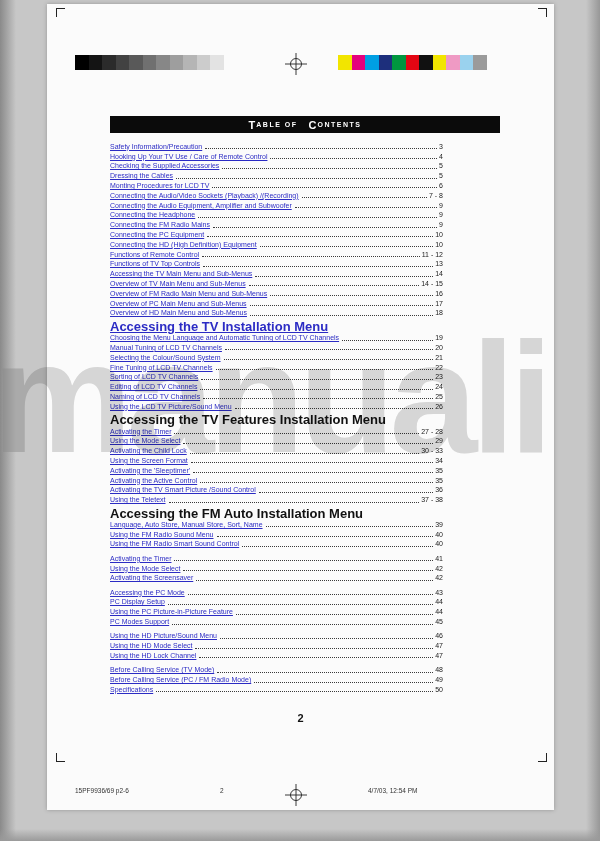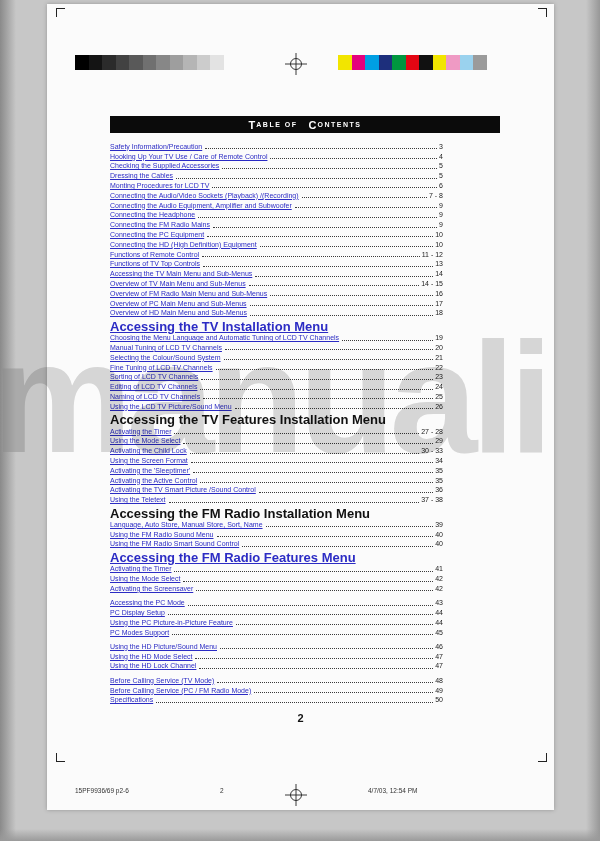--- a/index.html
+++ b/index.html
@@ -282,39 +282,38 @@
         <span class="dots"></span>
         <span class="toc-page">36</span>
       </div>
       <div class="toc-row">
         <span class="toc-label">Using the Teletext</span>
         <span class="dots"></span>
         <span class="toc-page">37 - 38</span>
       </div>
     </div>
     <div class="toc-section gap">
-      <div class="toc-header black">Accessing the FM Radio Installation Menu</div>
+      <div class="toc-header black">Accessing the FM Auto Installation Menu</div>
       <div class="toc-row">
         <span class="toc-label">Language, Auto Store, Manual Store, Sort, Name</span>
         <span class="dots"></span>
         <span class="toc-page">39</span>
       </div>
       <div class="toc-row">
         <span class="toc-label">Using the FM Radio Sound Menu</span>
         <span class="dots"></span>
         <span class="toc-page">40</span>
       </div>
       <div class="toc-row">
         <span class="toc-label">Using the FM Radio Smart Sound Control</span>
         <span class="dots"></span>
         <span class="toc-page">40</span>
       </div>
     </div>
     <div class="toc-section gap">
-      <div class="toc-header blue">Accessing the FM Radio Features Menu</div>
       <div class="toc-row">
         <span class="toc-label">Activating the Timer</span>
         <span class="dots"></span>
         <span class="toc-page">41</span>
       </div>
       <div class="toc-row">
         <span class="toc-label">Using the Mode Select</span>
         <span class="dots"></span>
         <span class="toc-page">42</span>
       </div>

